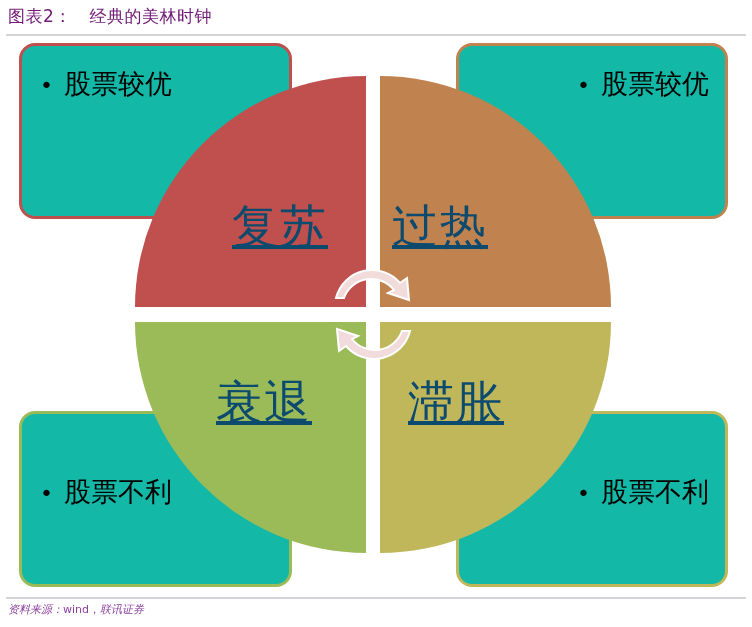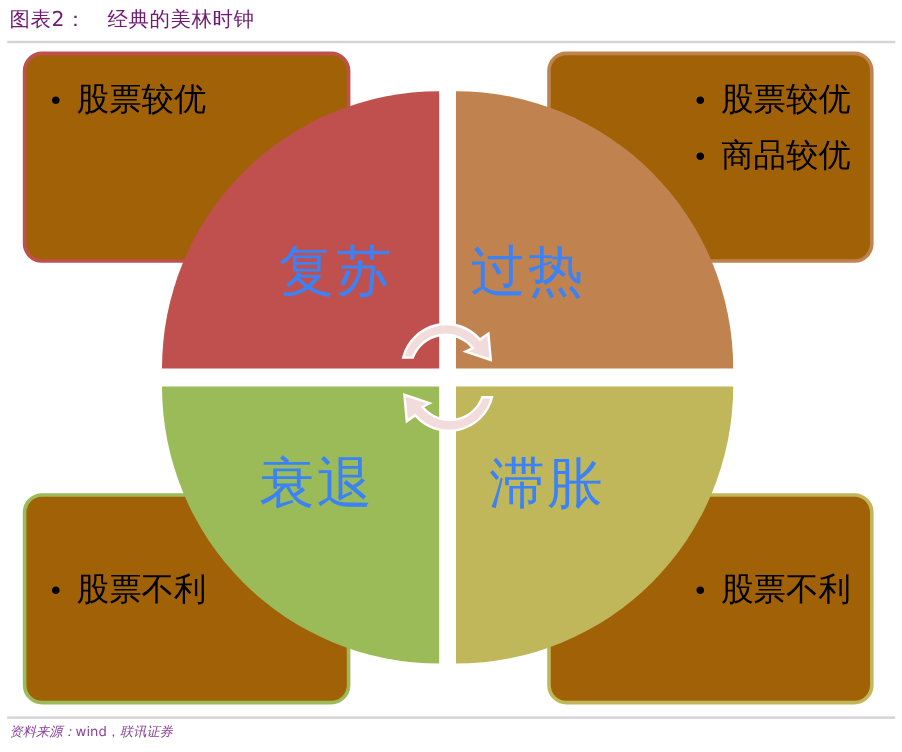--- a/index.html
+++ b/index.html
@@ -4,50 +4,49 @@
 <style>
   html, body { margin:0; padding:0; background:#ffffff; }
   body { width:752px; height:627px; position:relative; overflow:hidden;
          font-family:"DejaVu Sans", "Liberation Sans", sans-serif; }
   .title { position:absolute; left:8px; top:5px; font-size:17px; color:#701a75; letter-spacing:0.5px; white-space:pre; }
   .rule { position:absolute; left:6px; right:6px; height:2px; background:#d6d3d8; }
   .rule.top { top:34px; }
   .rule.bottom { top:597px; }
   .source { position:absolute; left:8px; top:602px; font-size:11px; color:#8a3f9b; white-space:pre; }
   .source .it { font-family:"DejaVu Serif", "Liberation Serif", serif; font-style:italic; }
-  .box { position:absolute; background:#a16207; border:3px solid; border-radius:16px; box-sizing:border-box; }
+  .box { position:absolute; background:#14b8a6; border:3px solid; border-radius:16px; box-sizing:border-box; }
   .box ul { list-style:none; margin:0; padding:0; }
   .box li { font-size:27px; line-height:44px; color:#000; white-space:nowrap; font-family:"DejaVu Serif","Liberation Serif",serif; }
   .box li .bullet { display:inline-block; width:24px; font-size:22px; font-family:"DejaVu Sans",sans-serif; }
   .box.tl { left:19px; top:43px; width:273px; height:176px; border-color:#c0504d; }
   .box.tl ul { padding:16px 0 0 18px; }
   .box.tr { left:456px; top:43px; width:272px; height:176px; border-color:#c0834f; }
   .box.tr ul { position:absolute; right:16px; top:16px; }
   .box.bl { left:19px; top:411px; width:273px; height:176px; border-color:#9bbb59; }
   .box.bl ul { position:absolute; left:18px; top:56px; }
   .box.br { left:456px; top:411px; width:272px; height:176px; border-color:#c0b75a; }
   .box.br ul { position:absolute; right:16px; top:56px; }
   svg.clock { position:absolute; left:0; top:0; }
-  .qlabel { position:absolute; font-size:46px; color:#3b82f6; font-family:"DejaVu Serif","Liberation Serif",serif; letter-spacing:2px; white-space:nowrap; }
+  .qlabel { position:absolute; font-size:46px; color:#0c4a6e; font-family:"DejaVu Serif","Liberation Serif",serif; letter-spacing:2px; white-space:nowrap;text-decoration:underline; }
 </style>
 </head>
 <body>
 
 <div class="title">图表2：   经典的美林时钟</div>
 <div class="rule top"></div>
 
 <div class="box tl">
   <ul>
     <li><span class="bullet">•</span><span>股票较优</span></li>
   </ul>
 </div>
 <div class="box tr">
   <ul>
     <li><span class="bullet">•</span><span>股票较优</span></li>
-    <li><span class="bullet">•</span><span>商品较优</span></li>
   </ul>
 </div>
 <div class="box bl">
   <ul>
     <li><span class="bullet">•</span><span>股票不利</span></li>
   </ul>
 </div>
 <div class="box br">
   <ul>
     <li><span class="bullet">•</span><span>股票不利</span></li>

